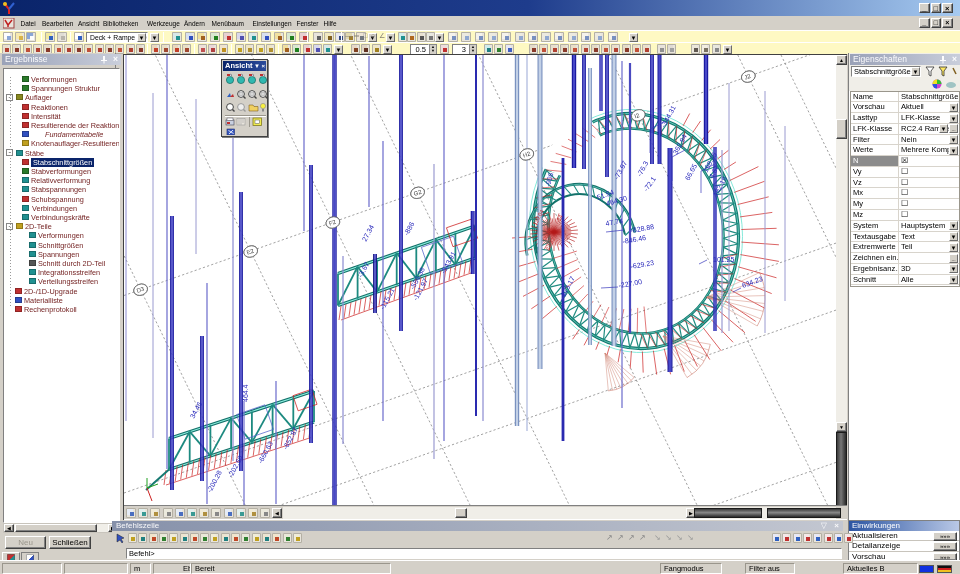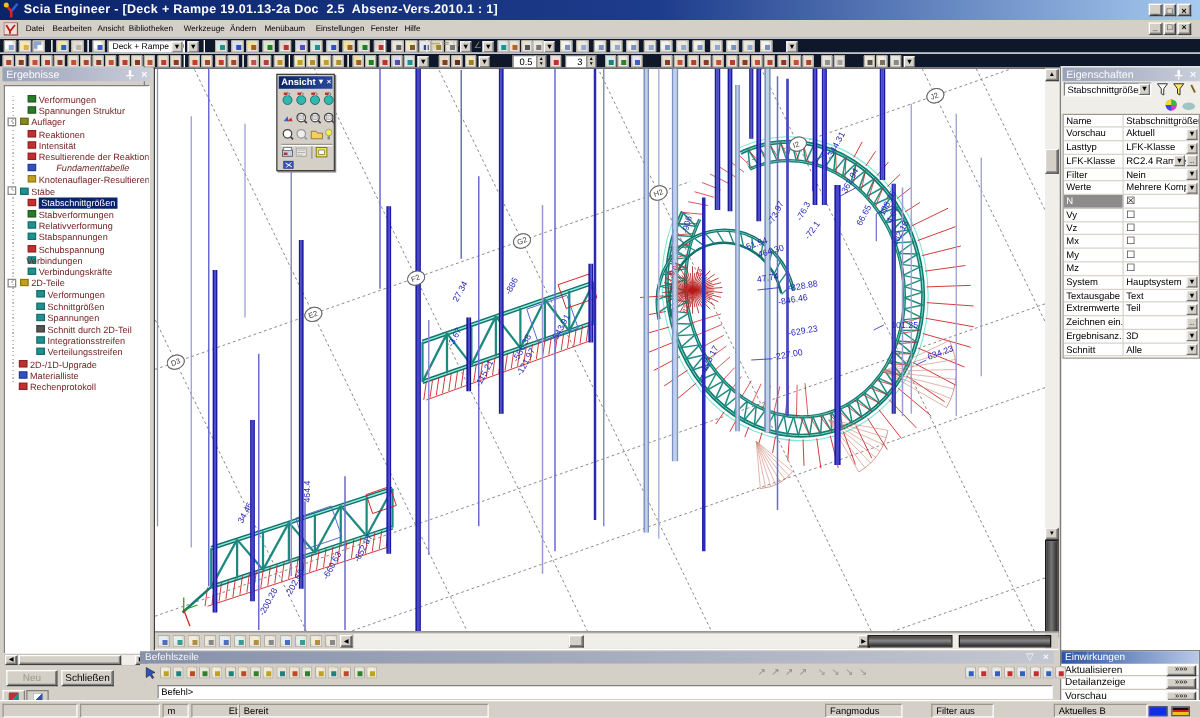--- a/index.html
+++ b/index.html
@@ -1,40 +1,39 @@
 <!DOCTYPE html>
 <html><head><meta charset="utf-8"><style>
 *{margin:0;padding:0;box-sizing:border-box;}
 html,body{width:960px;height:574px;overflow:hidden;font-family:"Liberation Sans",sans-serif;background:#d4d0c8;}
 .abs{position:absolute;}
 .titlebar{left:0;top:0;width:960px;height:16px;background:linear-gradient(90deg,#0a246a 0%,#1e3c8c 55%,#a6caf0 100%);color:#fff;font-size:10px;font-weight:bold;line-height:16px;}
 .menubar{left:0;top:16px;width:960px;height:14px;background:#d4d0c8;font-size:6.5px;color:#000;}
 .menubar span{position:absolute;top:4px;}
-.tb{background:#0f172a;}
+.tb{background:#fef9c3;}
 .ic{position:absolute;width:10px;height:10px;border-radius:1px;background:#e9e5dc;box-shadow:inset 0 0 0 1px #b4b0a4;}
 .ic i{position:absolute;display:block;}
 .sep{position:absolute;width:1px;background:#9a968c;border-right:1px solid #fff;}
 .btn3d{background:#d4d0c8;border:1px solid;border-color:#fff #404040 #404040 #fff;box-shadow:inset -1px -1px 0 #808080;}
 .panelhdr{background:linear-gradient(90deg,#9aa2b8,#c9cedb);color:#fbfbfd;font-size:8.5px;line-height:11px;}
 .bluehdr{background:linear-gradient(90deg,#2c55a2,#b9c8e6);color:#fff;font-size:8px;line-height:10px;}
 .grayhdr{background:linear-gradient(90deg,#8691aa,#c3c7d1);color:#f8f8fa;font-size:8px;line-height:10px;}
 .white{background:#fff;}
 .treeitem{position:absolute;font-size:7.3px;color:#701d1d;white-space:nowrap;}
 .dd{position:absolute;right:1px;top:1px;width:9px;height:9px;background:#d4d0c8;border:1px solid;border-color:#fff #6c6c6c #6c6c6c #fff;font-size:6px;line-height:8px;text-align:center;color:#000;}
 .statusbar{left:0;top:560px;width:960px;height:14px;background:#d4d0c8;border-top:1px solid #fff;font-size:7.5px;color:#000;}
 .cell{position:absolute;top:2px;height:11px;border:1px solid;border-color:#9a968c #fff #fff #9a968c;font-size:7.5px;line-height:10px;padding-left:3px;white-space:nowrap;overflow:hidden;}
 .combo{background:#fff;border:1px solid;border-color:#808080 #fff #fff #808080;font-size:7.5px;color:#000;white-space:nowrap;overflow:hidden;}
 </style></head><body>
 <div class="abs titlebar">
     <svg class="abs" style="left:2px;top:1px" width="14" height="14">
       <path d="M2 2 L7 8 L7 13" stroke="#e02020" stroke-width="2" fill="none"></path>
       <path d="M12 2 L7 8" stroke="#3060d0" stroke-width="2" fill="none"></path>
       <circle cx="3" cy="3" r="2" fill="#f0c020"></circle>
     </svg>
-    <span style="position:absolute;left:19px;letter-spacing:0.25px;">Scia Engineer - [Deck + Rampe 19.01.13-2a Doc&nbsp; 2.5&nbsp; Absenz-Vers.2010.1 : 1]</span>
     <div class="abs btn3d" style="left:919.0px;top:2.5px;width:10.5px;height:10.5px;font-size:7.5px;line-height:9px;text-align:center;font-weight:bold;color:#000;">_</div>
     <div class="abs btn3d" style="left:930.5px;top:2.5px;width:10.5px;height:10.5px;font-size:7.5px;line-height:9px;text-align:center;font-weight:bold;color:#000;">□</div>
     <div class="abs btn3d" style="left:942.0px;top:2.5px;width:10.5px;height:10.5px;font-size:7.5px;line-height:9px;text-align:center;font-weight:bold;color:#000;">×</div>
   </div>
 <div class="abs menubar">
     <svg class="abs" style="left:3px;top:2px" width="12" height="11">
       <rect x="0" y="0" width="11" height="10" fill="#e8e4dc" stroke="#a04040"></rect>
       <path d="M2 2 L5 7 L5 9" stroke="#c02020" stroke-width="1.5" fill="none"></path>
       <path d="M9 2 L5 7" stroke="#c02020" stroke-width="1.5" fill="none"></path>
     </svg>
@@ -487,21 +486,21 @@
       <div class="treeitem" style="left:27px;top:88.8px;background:#0a246a;color:#fff;padding:0 2px;">Stabschnittgrößen</div>
       <div class="abs" style="left:18px;top:99.0px;width:7px;height:6px;background:#2a7a2a;box-shadow:inset 0 0 0 1px rgba(0,0,0,.25);"></div>
       <div class="treeitem" style="left:27px;top:98.0px;">Stabverformungen</div>
       <div class="abs" style="left:18px;top:108.19999999999999px;width:7px;height:6px;background:#209090;box-shadow:inset 0 0 0 1px rgba(0,0,0,.25);"></div>
       <div class="treeitem" style="left:27px;top:107.19999999999999px;">Relativverformung</div>
       <div class="abs" style="left:18px;top:117.39999999999999px;width:7px;height:6px;background:#209090;box-shadow:inset 0 0 0 1px rgba(0,0,0,.25);"></div>
       <div class="treeitem" style="left:27px;top:116.39999999999999px;">Stabspannungen</div>
       <div class="abs" style="left:18px;top:126.6px;width:7px;height:6px;background:#c03030;box-shadow:inset 0 0 0 1px rgba(0,0,0,.25);"></div>
       <div class="treeitem" style="left:27px;top:125.6px;">Schubspannung</div>
       <div class="abs" style="left:18px;top:135.79999999999998px;width:7px;height:6px;background:#209090;box-shadow:inset 0 0 0 1px rgba(0,0,0,.25);"></div>
-      <div class="treeitem" style="left:17px;top:134.79999999999998px;">Verbindungen</div>
+      <div class="treeitem" style="left:28px;top:134.79999999999998px;">Verbindungen</div>
       <div class="abs" style="left:18px;top:145.0px;width:7px;height:6px;background:#209090;box-shadow:inset 0 0 0 1px rgba(0,0,0,.25);"></div>
       <div class="treeitem" style="left:27px;top:144.0px;">Verbindungskräfte</div>
       <div class="abs" style="left:2px;top:153.7px;width:7px;height:7px;border:1px solid #888;background:#fff;font-size:6px;line-height:5px;text-align:center;color:#000;">-</div>
       <div class="abs" style="left:12px;top:154.2px;width:7px;height:6px;background:#c0a020;box-shadow:inset 0 0 0 1px rgba(0,0,0,.25);"></div>
       <div class="treeitem" style="left:21px;top:153.2px;">2D-Teile</div>
       <div class="abs" style="left:25px;top:163.39999999999998px;width:7px;height:6px;background:#209090;box-shadow:inset 0 0 0 1px rgba(0,0,0,.25);"></div>
       <div class="treeitem" style="left:34px;top:162.39999999999998px;">Verformungen</div>
       <div class="abs" style="left:25px;top:172.6px;width:7px;height:6px;background:#209090;box-shadow:inset 0 0 0 1px rgba(0,0,0,.25);"></div>
       <div class="treeitem" style="left:34px;top:171.6px;">Schnittgrößen</div>
       <div class="abs" style="left:25px;top:181.79999999999998px;width:7px;height:6px;background:#209090;box-shadow:inset 0 0 0 1px rgba(0,0,0,.25);"></div>

